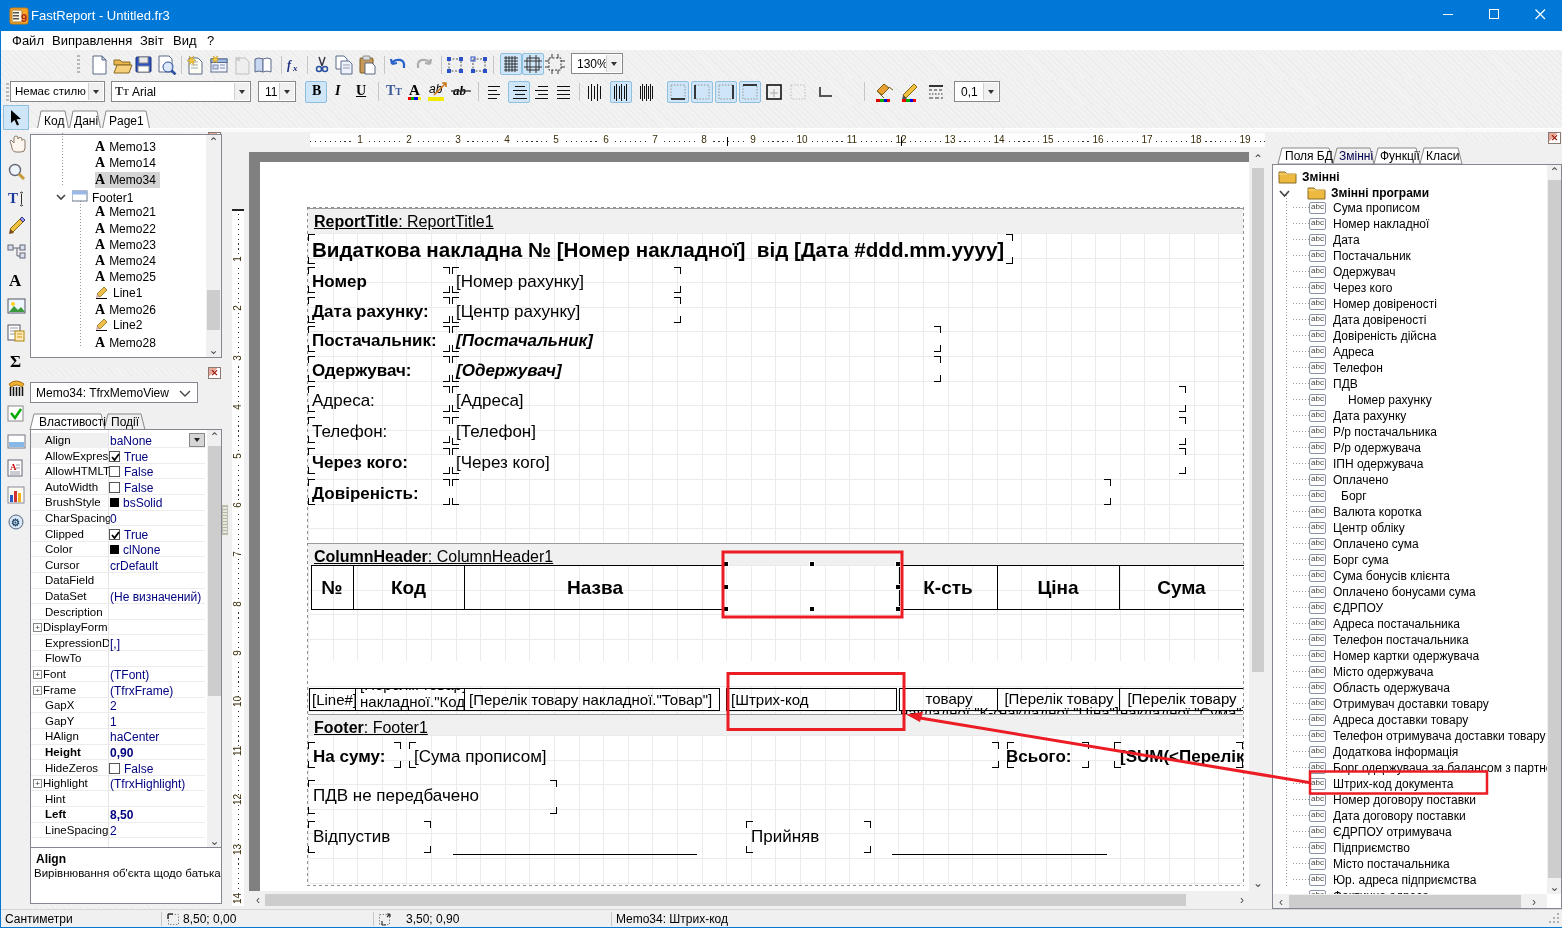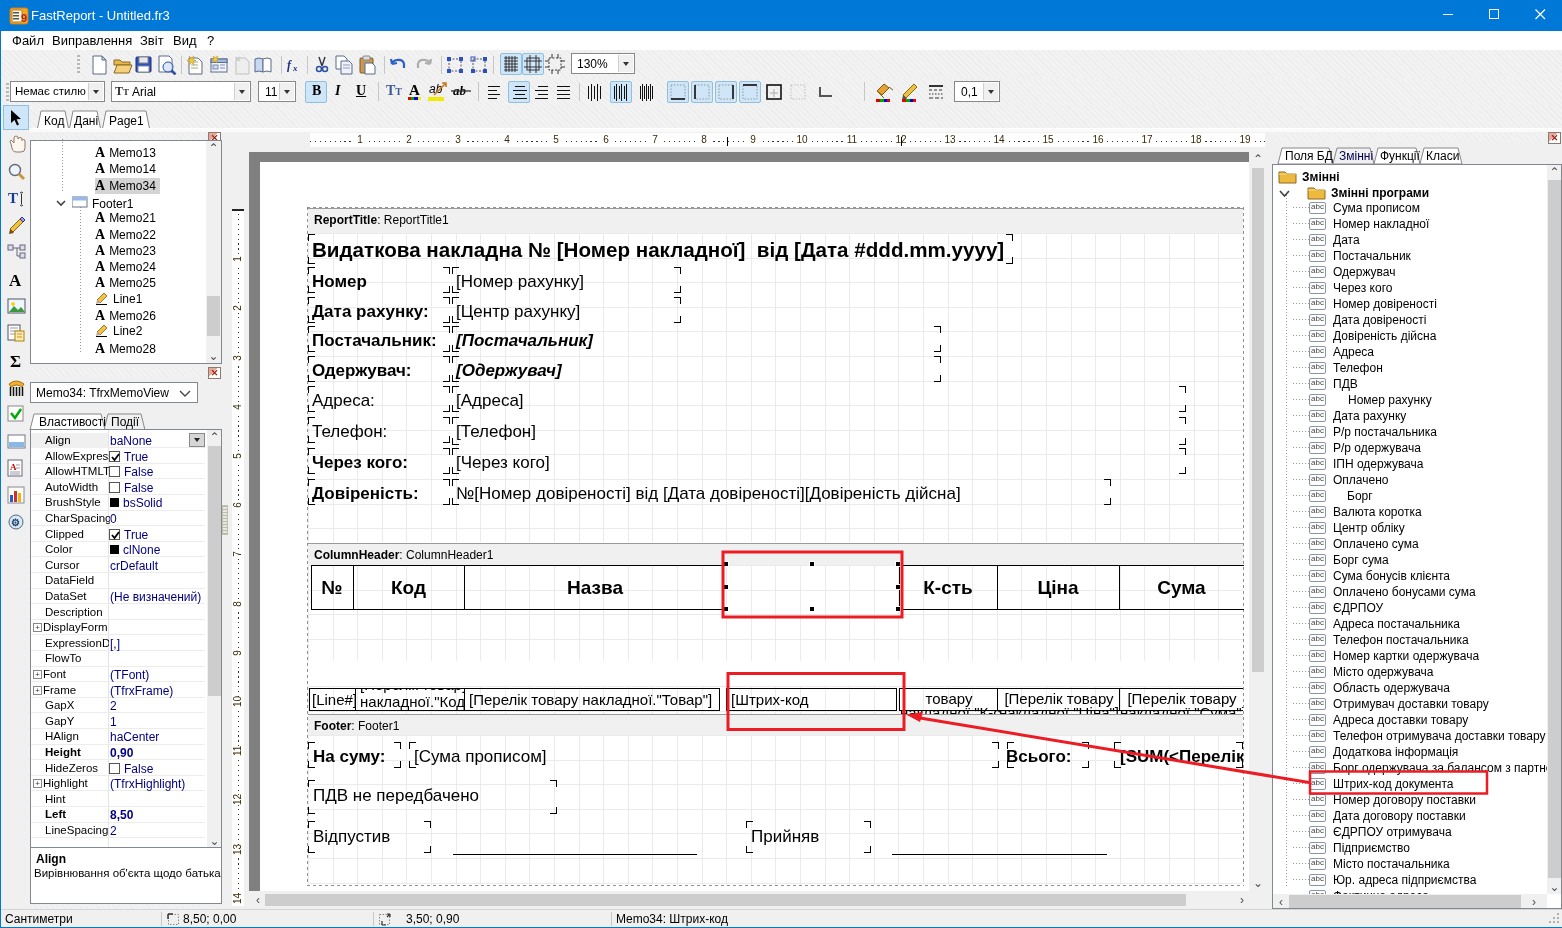--- a/index.html
+++ b/index.html
@@ -35,21 +35,21 @@
 #design { position:absolute; left:222px; top:131px; width:1049px; height:777px; background:#f0f0f0; overflow:hidden; }
 
 #hruler { position:absolute; background:#fff; font-size:10px; color:#3a2c08; }
 #vruler { position:absolute; background:#fff; font-size:10px; color:#3a2c08; }
 .rnum { position:absolute; }
 
 #desktop-top { position:absolute; background:#808080; }
 #desktop-left { position:absolute; background:#808080; }
 #page { position:absolute; background:#fff; }
 
-.bandbar { position:absolute; background:#f0f0f0; border-top:1px solid #9a9a9a; font-size:12px; padding:4px 0 2px 6px; }
+.bandbar { position:absolute; background:#f0f0f0; border-top:1px solid #9a9a9a; font-size:16px; padding:4px 0 2px 6px;text-decoration:underline; }
 .gridbg { background-image:
   repeating-linear-gradient(to right, #ebebeb 0 1px, transparent 1px 24.6px),
   repeating-linear-gradient(to bottom, #ebebeb 0 1px, transparent 1px 24.6px); }
 .memo { position:absolute; white-space:nowrap; }
 
 .sbtrack { position:absolute; background:#f0f0f0; }
 .sbthumb { position:absolute; background:#cdcdcd; }
 .sbarrow { position:absolute; color:#505050; text-align:center; }
 
 #rpanel { position:absolute; left:1271px; top:131px; width:290px; height:777px; background:#f0f0f0; }
@@ -222,21 +222,21 @@
         </g>
   <g transform="translate(22,0)">
           <rect x="5" y="5" width="12" height="12" fill="none" stroke="#333"></rect>
           <path d="M8 2v18M14 2v18M2 8h18M2 14h18" stroke="#333"></path>
         </g>
   <g transform="translate(44,0)">
           <rect x="5" y="5" width="12" height="12" fill="none" stroke="#333" stroke-dasharray="2 1.5"></rect>
           <path d="M8 1v4M14 1v4M8 17v4M14 17v4M1 8h4M1 14h4M17 8h4M17 14h4" stroke="#333"></path>
         </g>
  </svg>
- <div class="combo" style="left:570px;top:3px;width:64px;height:21px">
+ <div class="combo" style="left:570px;top:3px;width:52px;height:21px">
         <span class="abs" style="left:5px;top:3px">130%</span>
         <div class="arr"></div>
       </div>
 </div>
 
 <div id="tb2" class="hatch">
  <div class="abs" style="left:5px;top:4px;width:3px;height:18px;background-image:repeating-linear-gradient(to bottom,#b8b8b8 0 2px,transparent 2px 4px)"></div>
  <div class="combo" style="left:9px;top:2px;width:95px;height:21px">
         <span class="abs" style="left:4px;top:3px;font-size:11.5px">Немає стилю</span>
         <div class="arr"></div>
@@ -459,21 +459,21 @@
           <text x="3" y="12" font-size="10" font-weight="bold" fill="#246" font-family="Liberation Sans">⚙</text>
         </g>
  </svg>
 </div>
 
 <div id="lpanel" style="position:absolute;left:28px;top:131px;width:194px;height:777px;background:#f0f0f0">
 
  <div class="hatch abs" style="left:2px;top:1px;width:190px;height:9px"></div>
  <div class="closeX" style="left:179px;top:0px">✕</div>
 
- <div class="panelbox" style="left:1px;top:8px;width:192px;height:224px">
+ <div class="panelbox" style="left:1px;top:2px;width:192px;height:224px">
 
   <div class="abs" style="left:31px;top:-2px;width:1px;height:52px;background-image:repeating-linear-gradient(to bottom,#999 0 1px,transparent 1px 3px)"></div>
   <div class="abs" style="left:49px;top:66px;width:1px;height:145px;background-image:repeating-linear-gradient(to bottom,#999 0 1px,transparent 1px 3px)"></div>
   <div class="trow" style="left:64px;top:4px"><span class="ticonA">A</span><span style="margin-left:4px">Memo13</span></div>
   <div class="trow" style="left:64px;top:20.3px"><span class="ticonA">A</span><span style="margin-left:4px">Memo14</span></div>
   <div class="trow" style="left:64px;top:36.6px;background:#d4d4d4;padding-right:4px"><span class="ticonA">A</span><span style="margin-left:4px">Memo34</span></div>
   <div class="trow" style="left:25px;top:52.9px"><svg width="10" height="10" style="margin-top:-5px">
             <path d="M1 3 l4 4 l4 -4" stroke="#444" stroke-width="1.6" fill="none"></path>
           </svg><svg width="16" height="12" style="margin:2px 0 0 6px">
             <rect x="0" y="1" width="15" height="10" fill="#fff" stroke="#678"></rect>
@@ -724,21 +724,20 @@
         <div class="memo val" style="top:98px;font-weight:bold;font-style:italic">[Постачальник]</div>
    <div class="memo lbl" style="top:128px;font-weight:bold">Одержувач:</div>
         <div class="memo val" style="top:128px;font-weight:bold;font-style:italic">[Одержувач]</div>
    <div class="memo lbl" style="top:158px">Адреса:</div>
         <div class="memo val" style="top:158px">[Адреса]</div>
    <div class="memo lbl" style="top:189px">Телефон:</div>
         <div class="memo val" style="top:189px">[Телефон]</div>
    <div class="memo lbl" style="top:220px;font-weight:bold">Через кого:</div>
         <div class="memo val" style="top:220px">[Через кого]</div>
    <div class="memo lbl" style="top:251px;font-weight:bold">Довіреність:</div>
-        <div class="memo val" style="top:251px">№[Номер довіреності] від [Дата довіреності][Довіреність дійсна]</div>
  </div>
 
  <div class="bandbar" style="left:85px;top:411px;width:935px;height:22px"><b>ColumnHeader</b>: ColumnHeader1</div>
  <div class="gridbg abs" style="left:85px;top:433px;width:935px;height:96px;background-color:#fff">
    <div class="hcell" style="left:2.5px;width:42px">№</div>
    <div class="hcell" style="left:44.5px;width:111px">Код</div>
    <div class="hcell" style="left:155.5px;width:262px">Назва</div>
    <div class="hcell" style="left:590.5px;width:98px">К-сть</div>
    <div class="hcell" style="left:688.5px;width:122px">Ціна</div>
    <div class="hcell" style="left:810.5px;width:125px;border-right:none">Сума</div>
@@ -987,21 +986,21 @@
 <div class="abs" style="left:60px;top:291.5px;white-space:nowrap">ІПН одержувача</div>
 <div class="abs" style="left:20px;top:313.5px;width:16px;height:1px;background-image:repeating-linear-gradient(to right,#999 0 1px,transparent 1px 3px)"></div>
 <div class="abs rabc" style="left:36px;top:308.5px">
           <span>abc</span>
         </div>
 <div class="abs" style="left:60px;top:307.5px;white-space:nowrap">Оплачено</div>
 <div class="abs" style="left:20px;top:329.5px;width:16px;height:1px;background-image:repeating-linear-gradient(to right,#999 0 1px,transparent 1px 3px)"></div>
 <div class="abs rabc" style="left:36px;top:324.5px">
           <span>abc</span>
         </div>
-<div class="abs" style="left:74px;top:323.5px;white-space:nowrap">Борг</div>
+<div class="abs" style="left:68px;top:323.5px;white-space:nowrap">Борг</div>
 <div class="abs" style="left:20px;top:345.5px;width:16px;height:1px;background-image:repeating-linear-gradient(to right,#999 0 1px,transparent 1px 3px)"></div>
 <div class="abs rabc" style="left:36px;top:340.5px">
           <span>abc</span>
         </div>
 <div class="abs" style="left:60px;top:339.5px;white-space:nowrap">Валюта коротка</div>
 <div class="abs" style="left:20px;top:361.5px;width:16px;height:1px;background-image:repeating-linear-gradient(to right,#999 0 1px,transparent 1px 3px)"></div>
 <div class="abs rabc" style="left:36px;top:356.5px">
           <span>abc</span>
         </div>
 <div class="abs" style="left:60px;top:355.5px;white-space:nowrap">Центр обліку</div>

